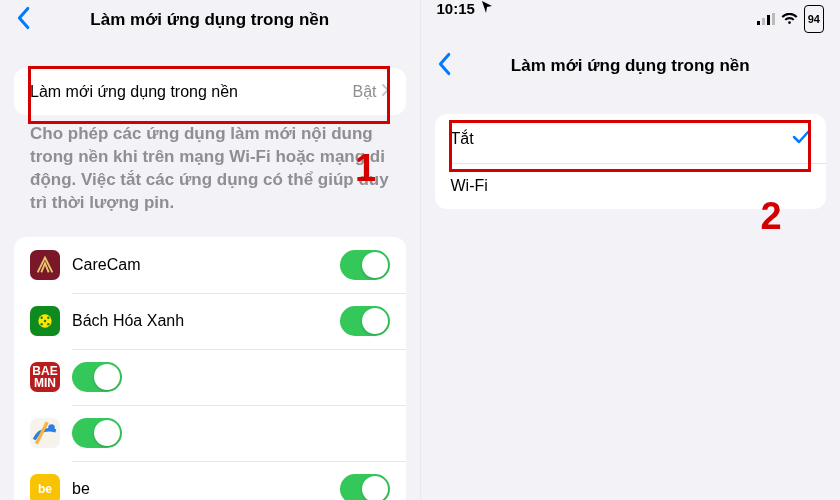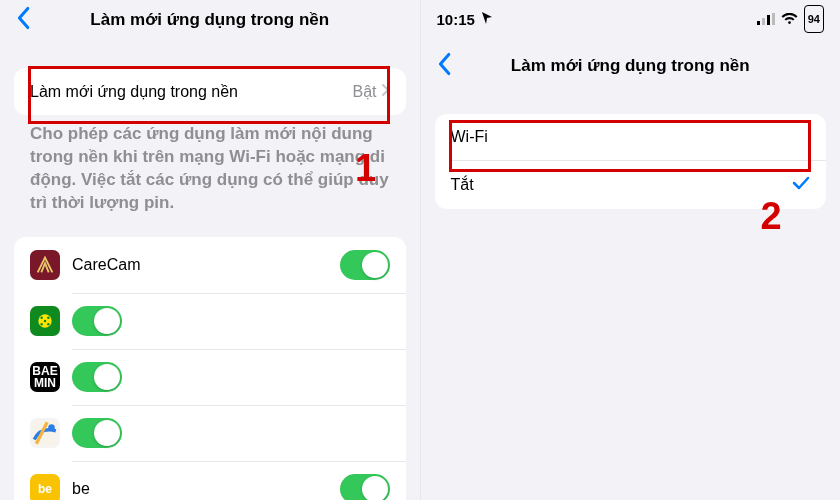--- a/index.html
+++ b/index.html
@@ -18,21 +18,20 @@
     display: flex;
     flex-direction: column;
     overflow: hidden;
     position: relative;
   }
 
   
   .statusbar {
     height: 38px;
     display: flex;
-    align-items: center;
     padding: 0 16px;
     font-size: 15px;
     font-weight: 600;
     color: #000;
   }
   .statusbar .time { flex: 0 0 auto; }
   .statusbar .spacer { flex: 1; }
   .statusbar .right { display: flex; align-items: center; gap: 6px; }
   .statusbar .batt {
     border: 1.5px solid #000;
@@ -143,21 +142,21 @@
     font-size: 38px;
     font-weight: 700;
     pointer-events: none;
   }
 
   
   .ic-agri { background: #7a182a; }
   .ic-agri svg { width: 22px; height: 22px; }
   .ic-bhx  { background: #0f8a1f; }
   .ic-bhx svg { width: 20px; height: 20px; }
-  .ic-bae  { background: #000000; font-size: 9px; line-height: 1; text-align: center; }
+  .ic-bae  { background: #b91c1c; font-size: 9px; line-height: 1; text-align: center; }
   .ic-maps { background: #f4f4f4; }
   .ic-maps svg { width: 26px; height: 26px; }
   .ic-be   { background: #f9c202; color:#0a2a6b; font-size:14px; }
   .ic-care { background: #fff; border:1px solid #eee; }
   .ic-care svg { width:18px; height:22px; }
 </style>
 </head>
 <body>
 
 <div class="phone">
@@ -201,20 +200,21 @@
           <span class="appicon ic-bhx">
             <svg viewBox="0 0 24 24">
               <circle cx="12" cy="12" r="8" fill="#ffe400"></circle>
               <circle cx="8" cy="8" r="1.5" fill="#0f8a1f"></circle>
               <circle cx="16" cy="8" r="1.5" fill="#0f8a1f"></circle>
               <circle cx="8" cy="16" r="1.5" fill="#0f8a1f"></circle>
               <circle cx="16" cy="16" r="1.5" fill="#0f8a1f"></circle>
               <circle cx="12" cy="12" r="1.5" fill="#0f8a1f"></circle>
             </svg>
           </span>
+          <span class="label">Bách Hóa Xanh</span>
           <span class="toggle"></span>
         </div>
         <div class="row">
           <span class="appicon ic-bae">
             <div style="color:#fff;font-weight:800;">BAE<br>MIN</div>
           </span>
           <span class="toggle"></span>
         </div>
         <div class="row">
           <span class="appicon ic-maps">
@@ -283,26 +283,26 @@
       <svg width="18" height="24" viewBox="0 0 12 20">
           <path d="M10 2 L3 10 L10 18" stroke="#007aff" stroke-width="2.5" fill="none" stroke-linecap="round" stroke-linejoin="round"></path>
         </svg>
     </span>
     <div class="title">Làm mới ứng dụng trong nền</div>
   </div>
 
   <div class="scroller">
     <div class="group" id="opt-list" style="margin-top:18px;">
         <div class="row noicon">
-          <span class="label">Wi-Fi</span>
-        </div>
-        <div class="row noicon">
           <span class="label">Tắt</span>
           <span class="check"><svg width="18" height="16" viewBox="0 0 18 14">
               <path d="M2 7 L7 12 L16 2" stroke="#007aff" stroke-width="2.5" fill="none" stroke-linecap="round" stroke-linejoin="round"></path>
             </svg></span>
         </div>
+        <div class="row noicon">
+          <span class="label">Wi-Fi</span>
+        </div>
       </div>
   </div>
 
   <div class="hl-red" style="left:28px; top:120px; width:362px; height:52px;"></div>
   <div class="stepnum" style="left:340px; top:195px;">2</div>
 </div>
 
 </body></html>

